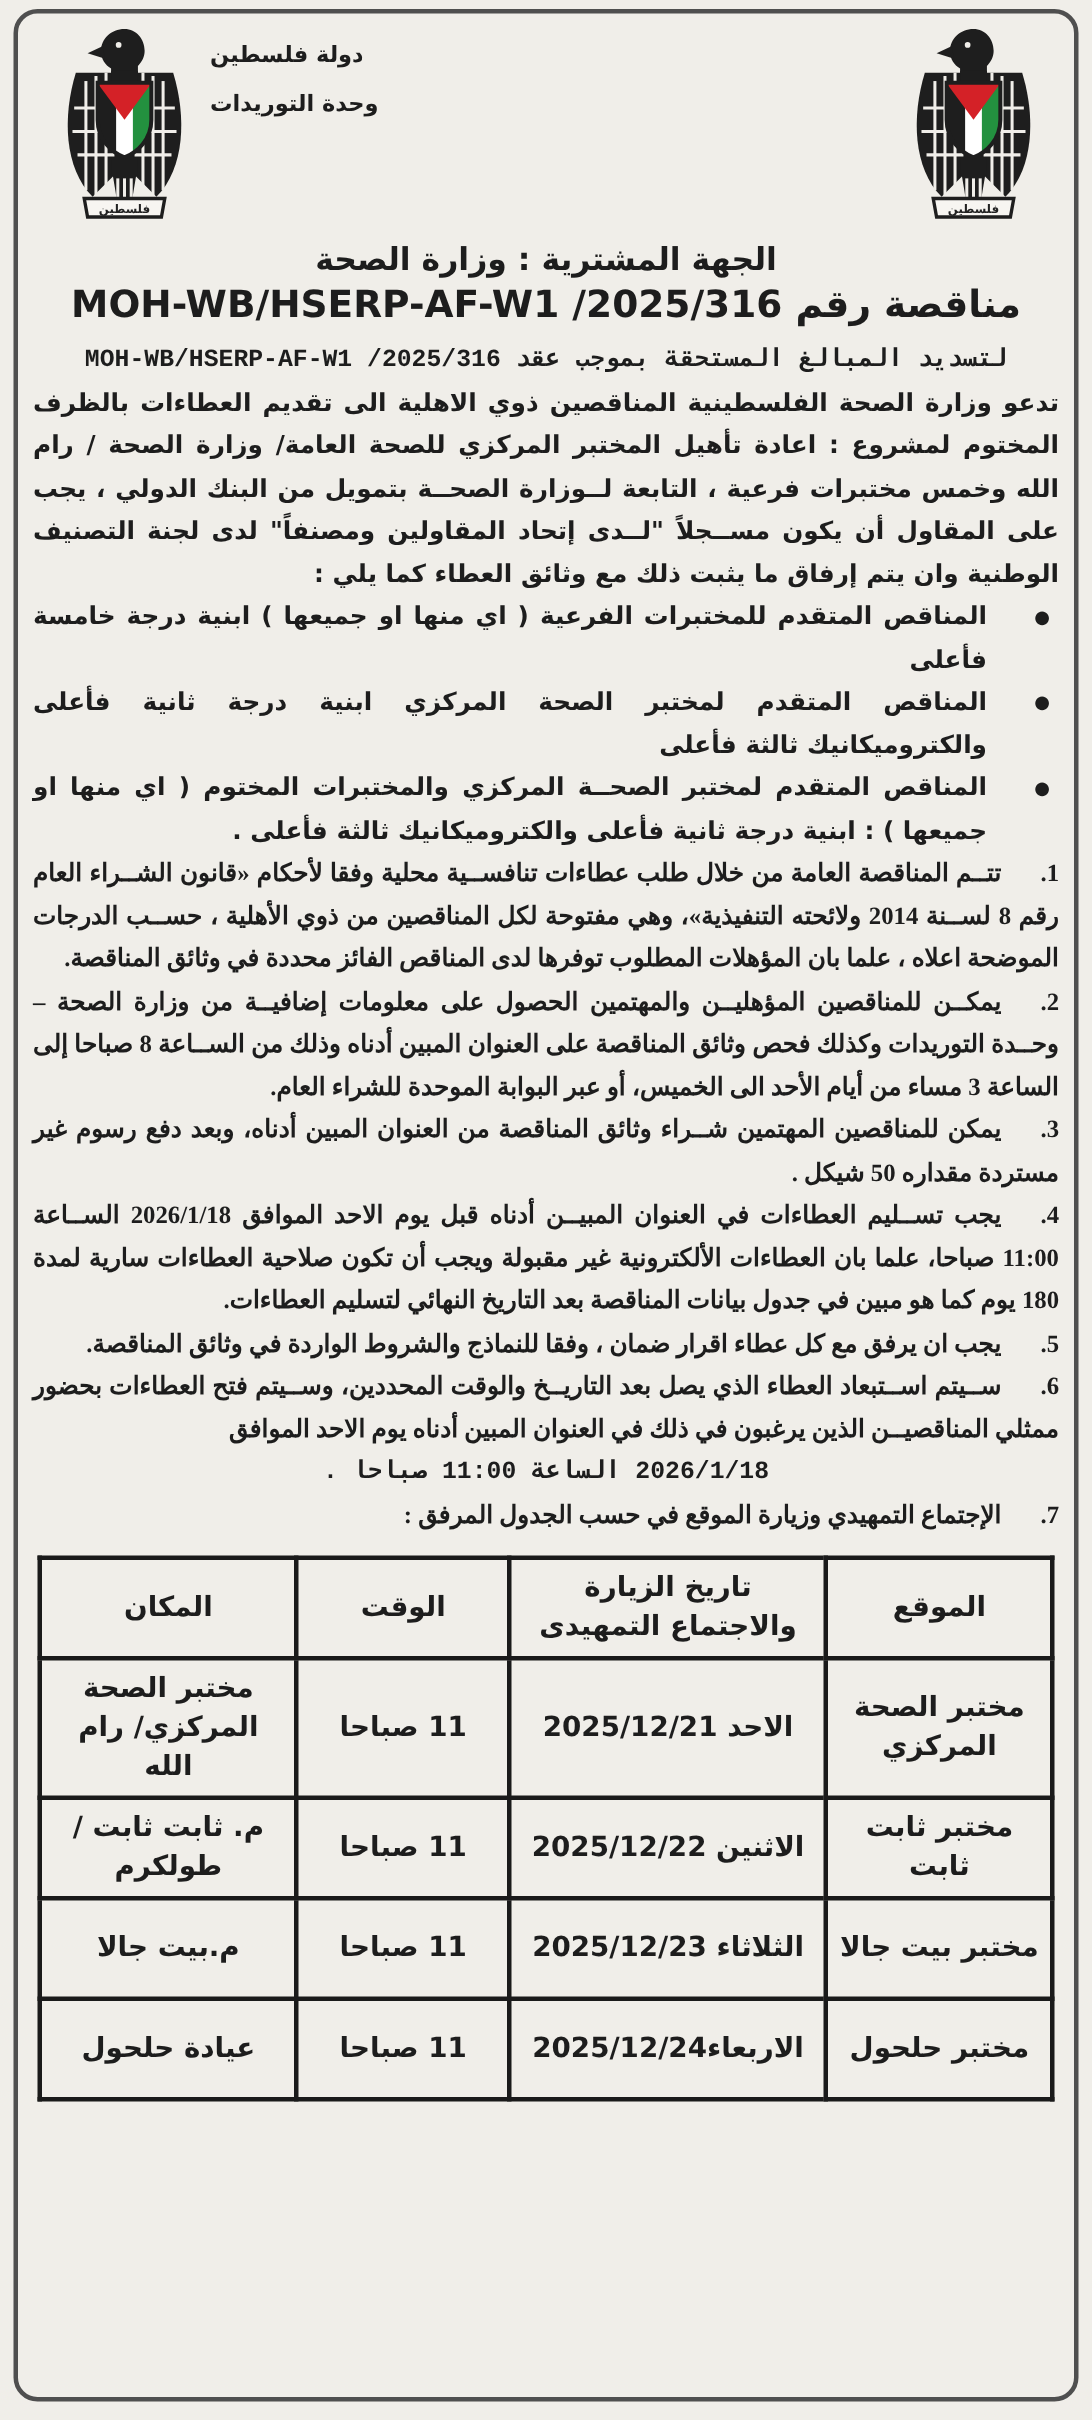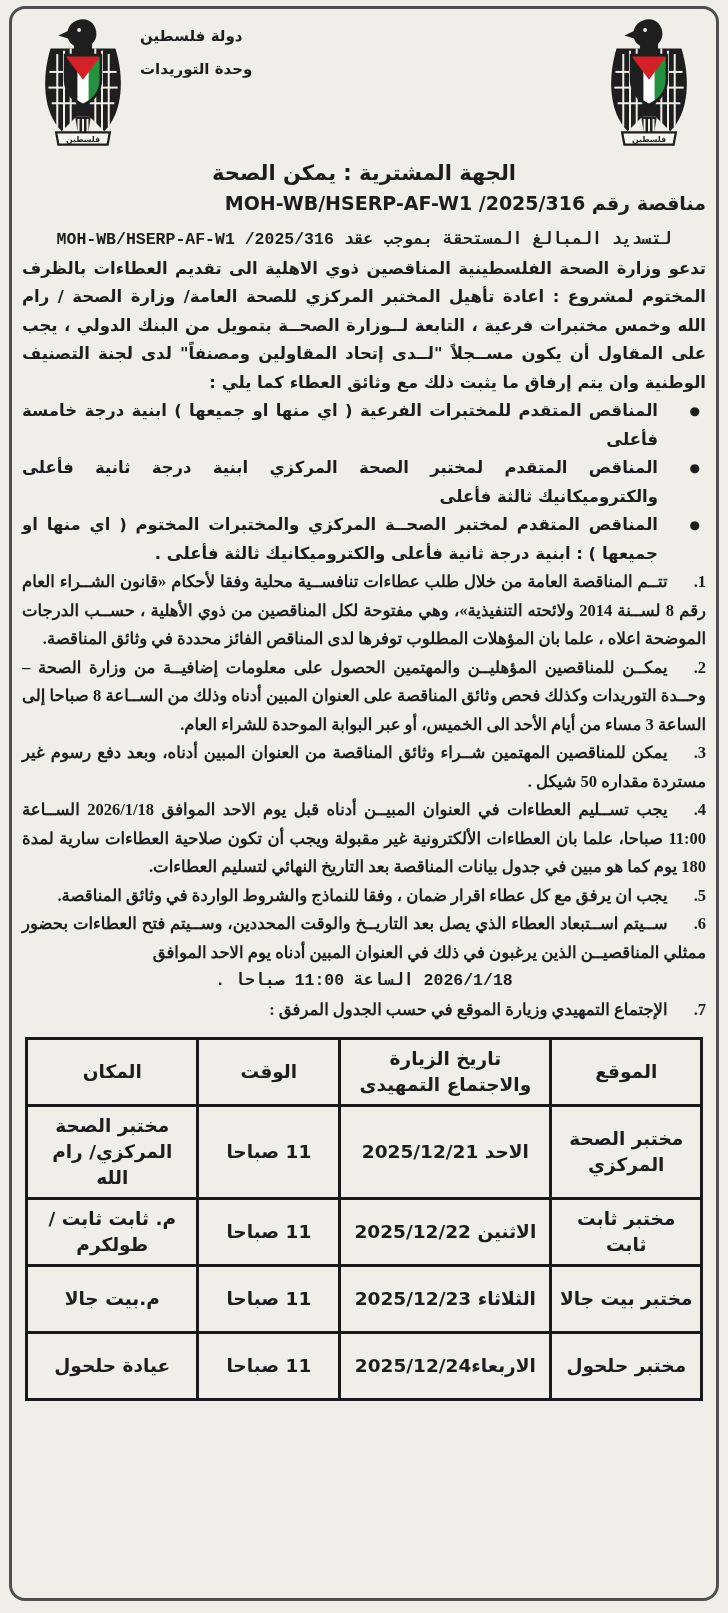--- a/index.html
+++ b/index.html
@@ -12,21 +12,21 @@
     position:absolute;top:6px;right:9px;left:9px;bottom:12px;
     border:3px solid #4f4f4f;border-radius:16px;pointer-events:none;
   }
   .content{position:absolute;top:16px;right:22px;left:22px;}
   
   .masthead{display:flex;align-items:flex-start;justify-content:space-between;}
   .emblem{flex:0 0 118px;display:flex;justify-content:flex-start;}
   .head-center{flex:1;padding-top:4px;}
   .head-line{font-size:15px;font-weight:700;line-height:33px;text-align:left;}
   .buyer-line{font-size:21px;font-weight:700;text-align:center;margin-top:10px;line-height:30px;}
-  .tender-line{font-size:19px;font-weight:700;text-align:right;line-height:30px;margin-bottom:8px;}
+  .tender-line{font-size:25px;font-weight:700;text-align:center;line-height:30px;margin-bottom:8px;}
   
   p.body{margin:0;font-size:16.5px;font-weight:700;line-height:28.5px;text-align:justify;}
   p.center{text-align:center;font-family:Liberation Mono, monospace;}
   .bullet{display:flex;}
   .bullet .dot{flex:0 0 42px;font-size:12px;line-height:28.5px;padding-right:6px;}
   .bullet .txt{flex:1;margin:0;}
   .item{margin:0;font-family:Liberation Serif, serif;}
   .item .num{display:inline-block;margin-left:26px;}
   
   table.sched{width:678px;margin:13px auto 0;border-collapse:collapse;table-layout:fixed;}
@@ -136,21 +136,21 @@
             <path d="M34 35 L66 35 L66 57 C66 69 57.5 76.5 50 79.5 C42.5 76.5 34 69 34 57 Z" fill="none" stroke="#1e1e1e" stroke-width="2.4"></path>
           </g>
           <g>
             <path d="M26 104 L74 104 L72 115 L28 115 Z" fill="#f7f5f1" stroke="#1e1e1e" stroke-width="2"></path>
             <text x="50" y="112.5" text-anchor="middle" font-size="7" font-weight="bold" fill="#222">فلسطين</text>
           </g>
         </svg>
       </div>
     </div>
 
-    <div class="buyer-line">الجهة المشترية : يمكن الصحة</div>
+    <div class="buyer-line">الجهة المشترية : وزارة الصحة</div>
     <div class="tender-line">مناقصة رقم MOH-WB/HSERP-AF-W1 /2025/316</div>
 
     <p class="body center">لتسديد المبالغ  المستحقة  بموجب عقد MOH-WB/HSERP-AF-W1 /2025/316</p>
     <p class="body">تدعو وزارة الصحة الفلسطينية المناقصين ذوي الاهلية الى تقديم العطاءات بالظرف المختوم لمشروع : اعادة تأهيل المختبر المركزي للصحة العامة/ وزارة الصحة / رام الله  وخمس مختبرات  فرعية ، التابعة لــوزارة الصحــة بتمويل من البنك الدولي ، يجب على المقاول أن يكون مســجلاً "لــدى إتحاد المقاولين ومصنفاً" لدى لجنة التصنيف الوطنية وان يتم إرفاق ما يثبت ذلك مع وثائق العطاء كما يلي :</p>
 
     <div class="bullets">
       <div class="bullet">
         <span class="dot">●</span>
         <p class="body txt">المناقص المتقدم للمختبرات الفرعية ( اي منها او جميعها ) ابنية درجة خامسة فأعلى</p>
       </div>

